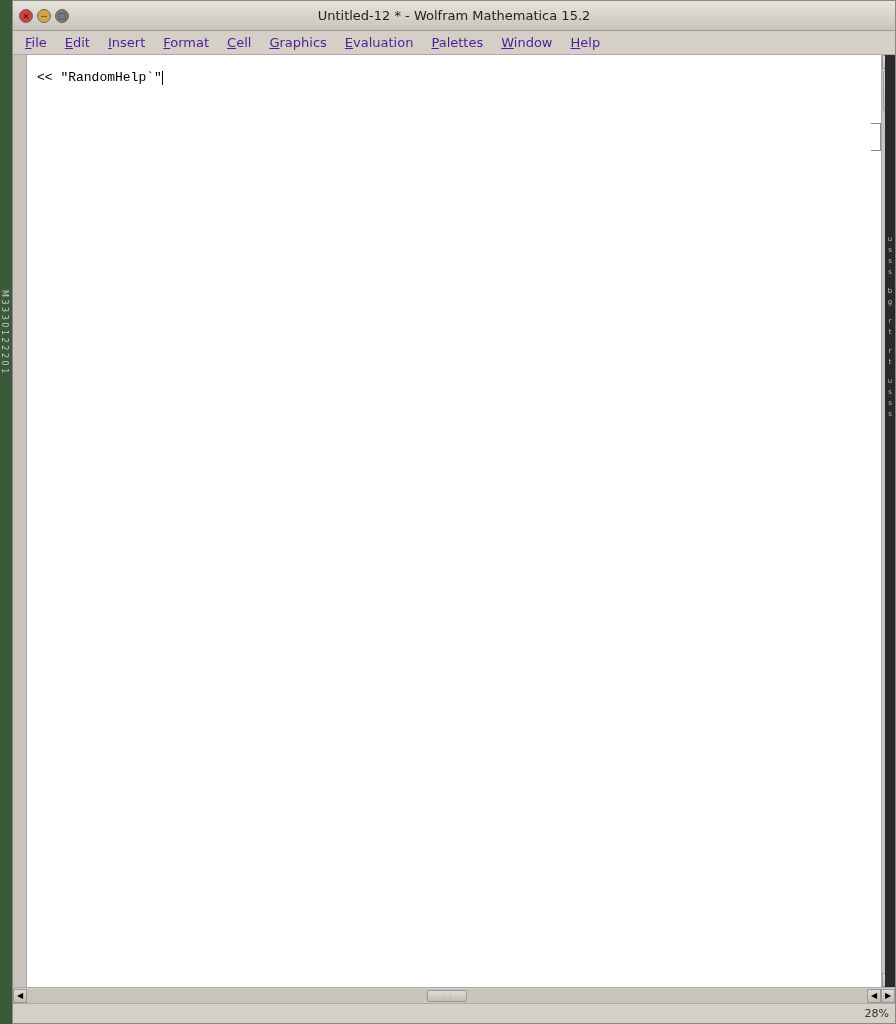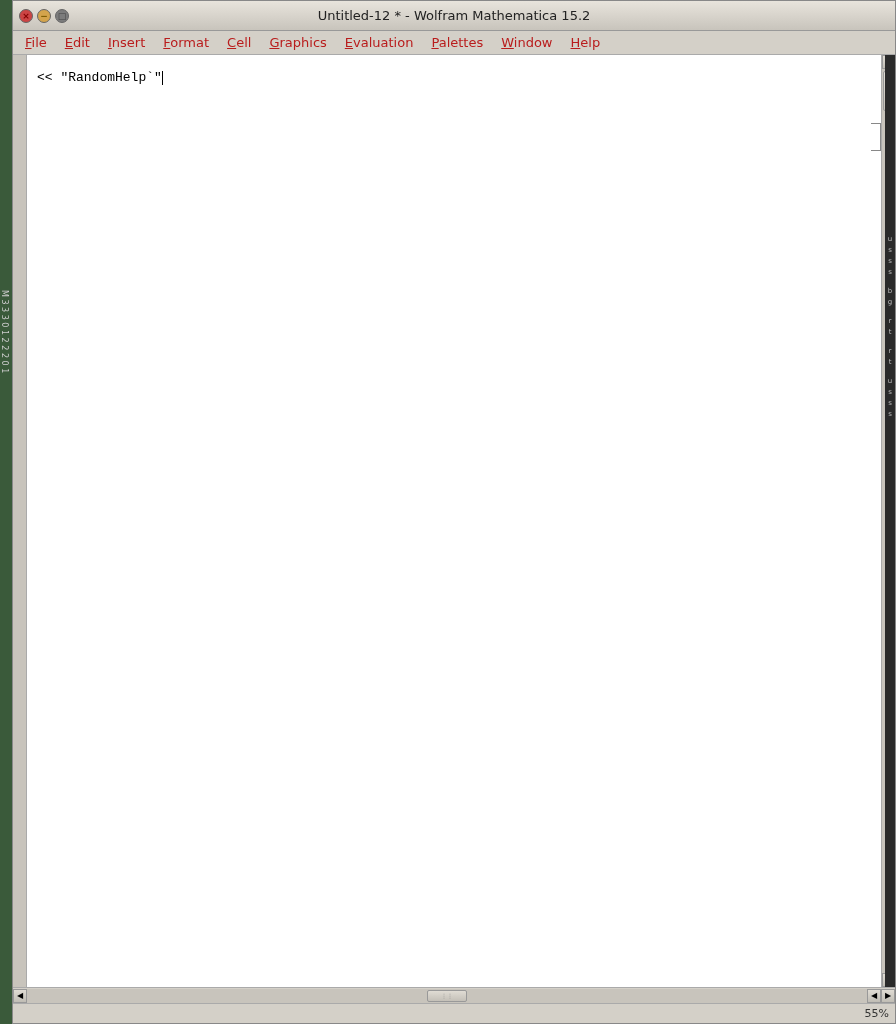--- a/index.html
+++ b/index.html
@@ -103,21 +103,21 @@
       align-items: center;
       padding: 0 4px;
       border-bottom: 1px solid #aaa;
       flex-shrink: 0;
       gap: 2px;
     }
 
     .menu-item {
       padding: 2px 8px;
       font-size: 13px;
-      color: #b91c1c;
+      color: #4c1d95;
       cursor: pointer;
       border-radius: 2px;
       text-decoration: none;
     }
 
     .menu-item span {
       text-decoration: underline;
     }
 
     
@@ -410,16 +410,16 @@
       <div class="h-scrollbar-btn">
         <span>◀</span>
       </div>
       <div class="h-scrollbar-btn">
         <span>▶</span>
       </div>
     </div>
   </div>
 
   <div class="status-bar">
-    <span>55%</span>
+    <span>28%</span>
   </div>
 
 </div>
 
 </body></html>

